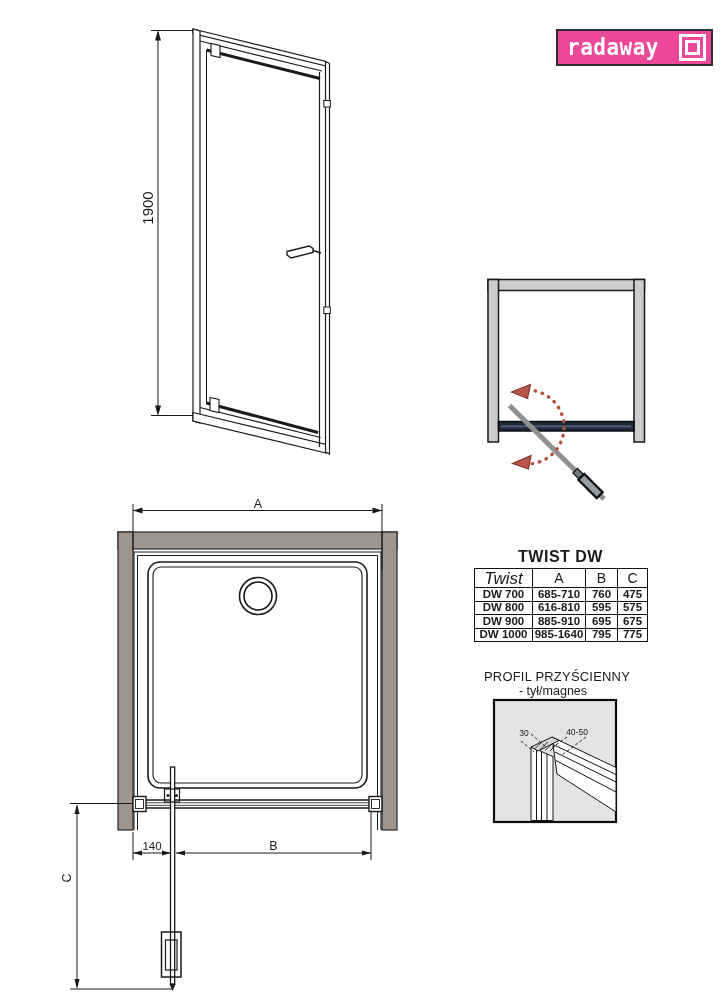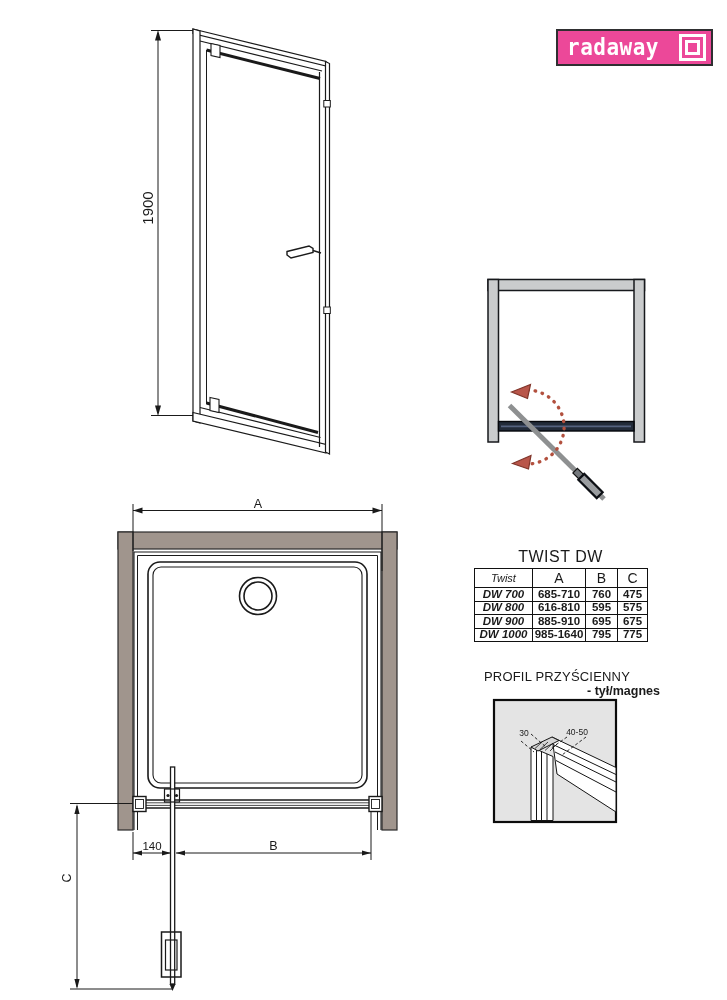--- a/index.html
+++ b/index.html
@@ -13,35 +13,35 @@
         border:2px solid #2f2f31;box-sizing:border-box;display:flex;align-items:center;
         justify-content:space-between;padding:0 5px 0 9px;}
   .logo-text{color:#ffffff;font-family:"DejaVu Sans Mono",monospace;font-weight:bold;
         font-size:21px;letter-spacing:0.5px;line-height:1;transform:scaleY(1.08);}
   .logo-sq-outer{width:21px;height:21px;border:3px solid #ffffff;display:flex;
         align-items:center;justify-content:center;}
   .logo-sq-inner{width:9px;height:9px;border:3px solid #ffffff;}
 
   
   .sheet-title{position:absolute;left:474px;top:548px;width:173px;text-align:center;
-        font-weight:normal;font-size:16px;letter-spacing:0.5px;}
+        font-weight:bold;font-size:16px;letter-spacing:0.5px;}
   table.size-table{position:absolute;left:474px;top:568px;border-collapse:collapse;
         table-layout:fixed;background:#fff;}
   table.size-table th,table.size-table td{border:1.6px solid #111;text-align:center;
         padding:0;line-height:1;white-space:nowrap;overflow:hidden;font-weight:bold;}
   table.size-table th{height:18px;font-weight:normal;font-size:14px;}
-  table.size-table th.th-twist{font-style:italic;font-size:11px;}
+  table.size-table th.th-twist{font-style:italic;font-size:17px;}
   table.size-table td{height:12.5px;font-size:11.5px;}
-  table.size-table td.model{font-weight:bold;font-style:italic;font-size:11.5px;}
+  table.size-table td.model{font-weight:bold;font-size:11.5px;}
 
   
   .profil-title{position:absolute;left:482px;top:669px;width:150px;text-align:center;
         font-weight:normal;font-size:13px;letter-spacing:0.2px;}
-  .profil-sub{position:absolute;left:510px;top:684px;width:150px;text-align:right;
-        font-weight:bold;font-size:12.5px;}
+  .profil-sub{position:absolute;left:478px;top:684px;width:150px;text-align:center;
+        font-weight:normal;font-size:12.5px;}
 </style>
 </head>
 <body>
 
 <div class="page">
 
   <svg width="727" height="1000" viewBox="0 0 727 1000">
 
     <g stroke="#1a1a1a" fill="none" stroke-width="1.2">
 

